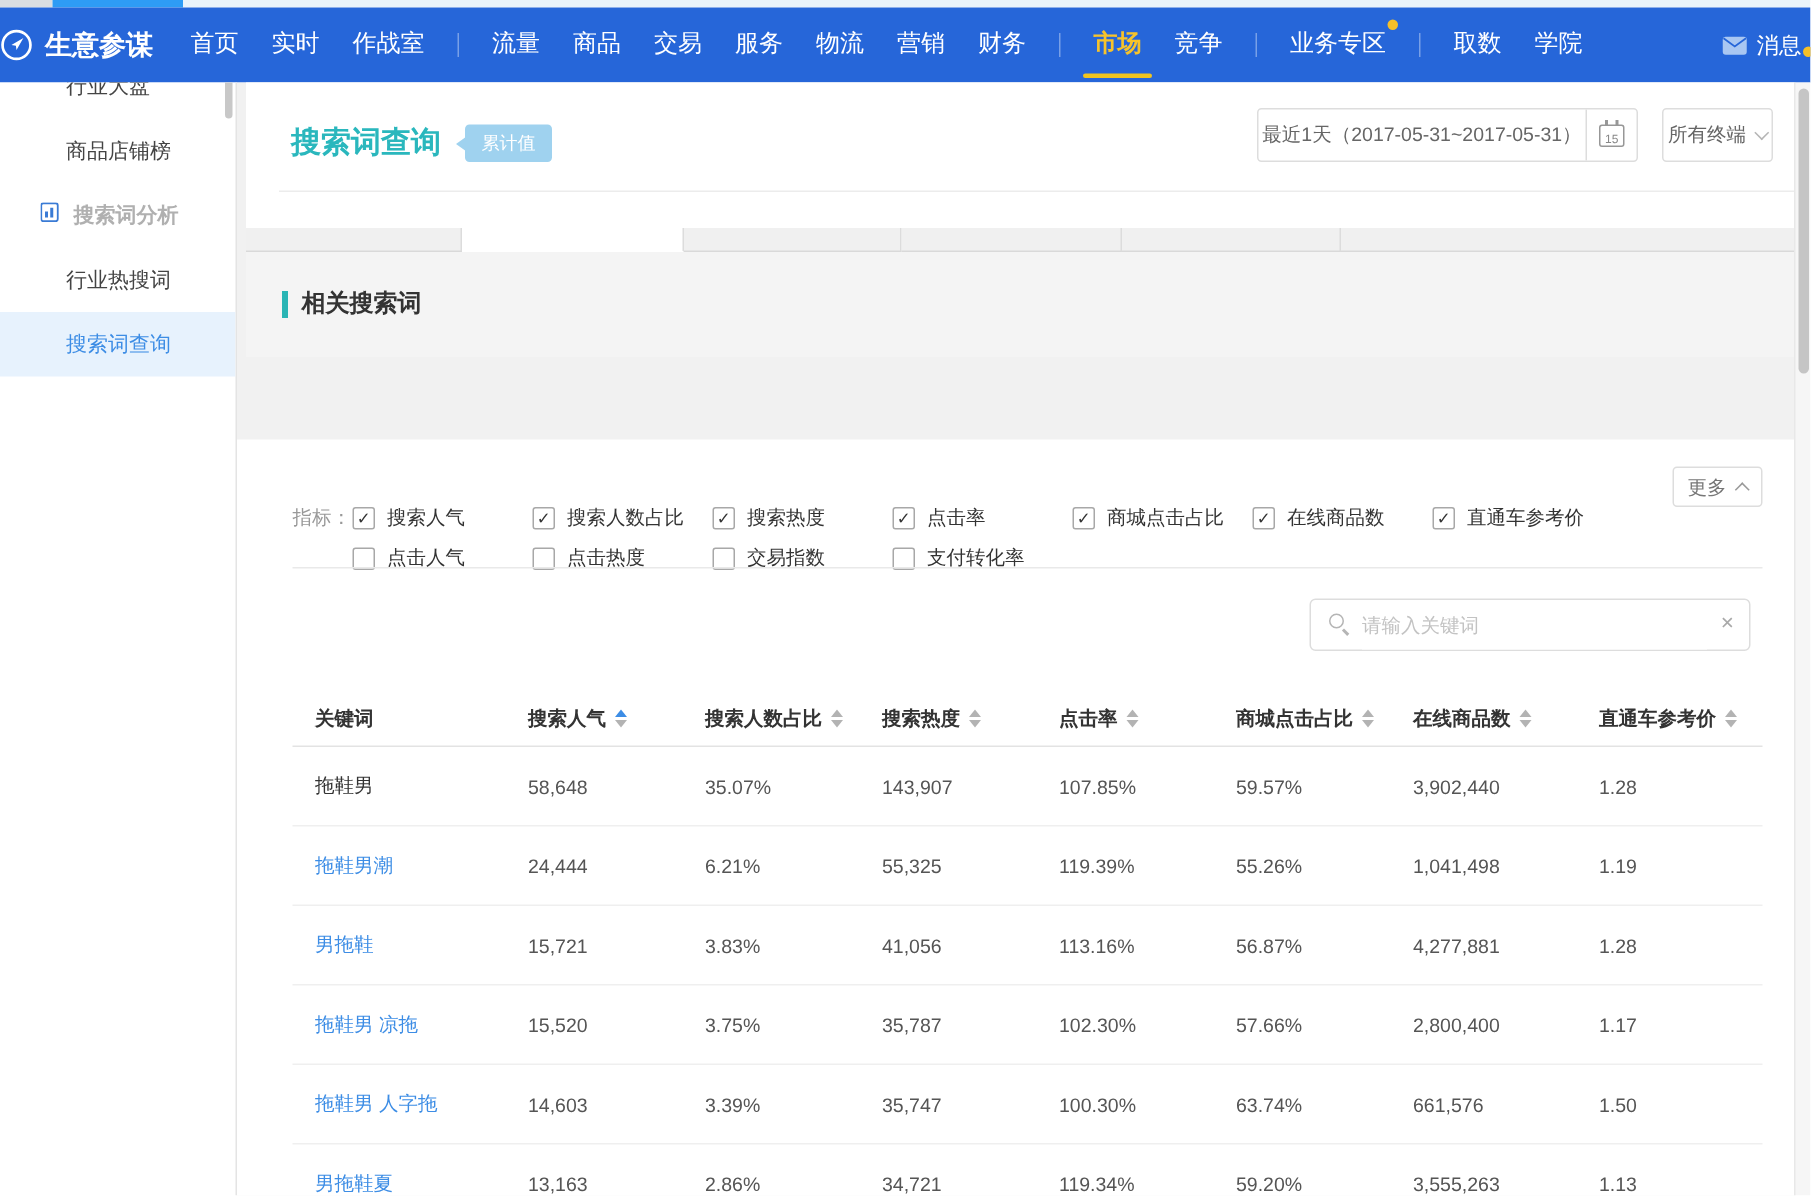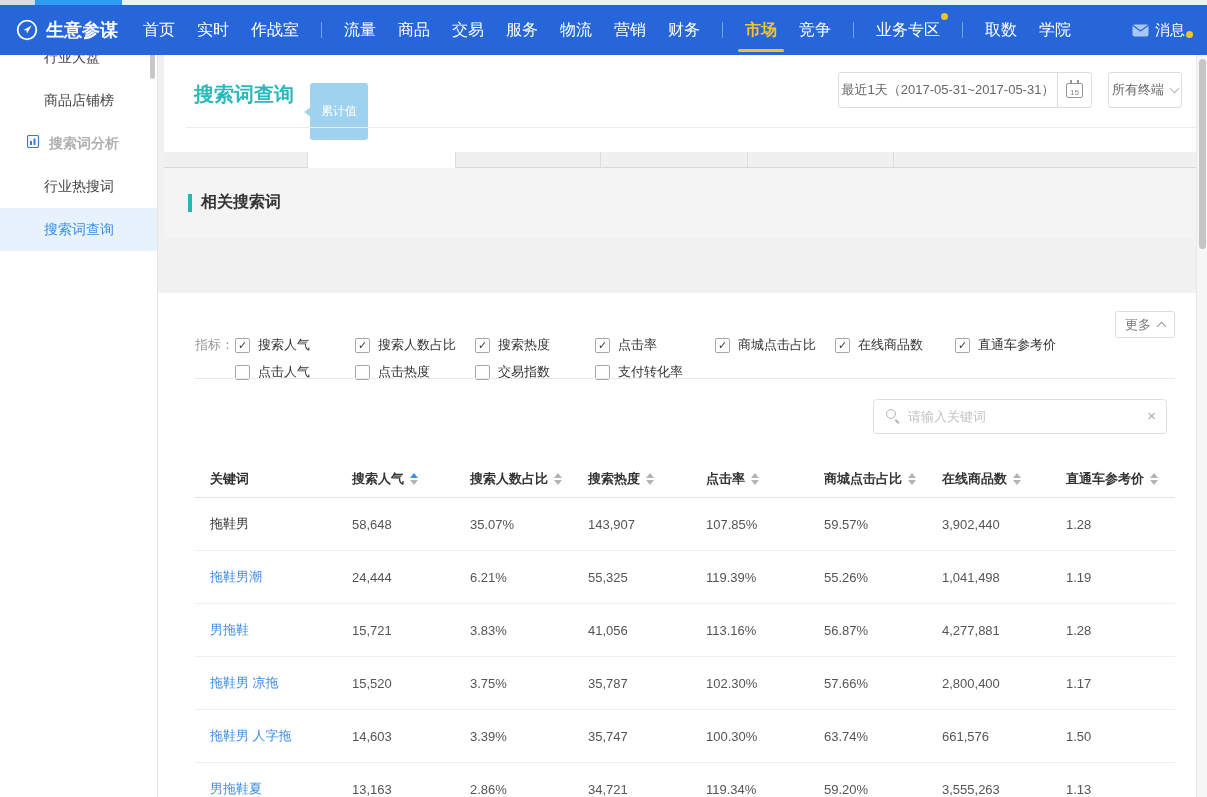--- a/index.html
+++ b/index.html
@@ -7,21 +7,21 @@
   body { font-family:"Liberation Sans","DejaVu Sans",sans-serif; background:#fff; position:relative; }
 
   
   .topstrip { height:5px; display:flex; }
   .ts-a { width:35px; background:#d9dde2; }
   .ts-b { width:87px; background:#2e9cf5; }
   .ts-c { flex:1; background:#e9f3fb; }
 
   
   .topnav { position:absolute; top:5px; left:0; right:0; height:50px; background:#2666d9;
-            display:flex; align-items:center; padding:0 16px; color:#fff; white-space:nowrap; }
+            display:flex; align-items:center; padding:0 0; color:#fff; white-space:nowrap; }
   .brand { display:flex; align-items:center; gap:8px; font-size:18px; font-weight:700; margin-right:14px; }
   .nav-item { font-size:16px; margin:0 11px; height:50px; line-height:50px; position:relative; cursor:pointer; }
   .nav-item.active { color:#f6c32b; font-weight:700; }
   .nav-item.active::after { content:""; position:absolute; left:50%; transform:translateX(-50%);
       bottom:3px; width:46px; height:3px; background:#f0c41f; border-radius:2px; }
   .nav-divider { width:1px; height:16px; background:rgba(255,255,255,.38); margin:0 11px; display:inline-block; }
   .nav-dot { position:absolute; top:8px; right:-8px; width:7px; height:7px; background:#f5c028; border-radius:50%; }
   .nav-msg { margin-left:auto; display:flex; align-items:center; gap:6px; font-size:15px; position:relative; cursor:pointer; padding-right:6px; }
   .nav-msg .nav-dot { top:10px; right:-2px; }
 
@@ -32,21 +32,21 @@
   .side-item.first { margin-top:-19px; }
   .side-item.group { color:#b0b0b0; display:flex; align-items:center; gap:8px; padding-left:27px; cursor:default;font-weight:bold; }
   .side-item.active { background:#e7f2fd; color:#3d8de5; }
   .side-thumb { position:absolute; top:-8px; right:2px; width:5px; height:32px; background:#c8c8c8; border-radius:3px; }
 
   
   .main { position:absolute; top:55px; left:158px; width:1038px; bottom:0; background:#f1f1f1; }
   .header-card { position:relative; margin-left:6px; height:97px; background:#fff; }
   .page-title { position:absolute; left:30px; top:26px; font-size:20px; font-weight:700; color:#2ab7bd; }
   .badge { position:absolute; left:146px; top:28px; background:#9fd2ef; color:#fff; font-size:12px;
-           padding:20px 11px; border-radius:3px; }
+           padding:4px 11px; border-radius:3px; }
   .badge::before { content:""; position:absolute; left:-6px; top:50%; transform:translateY(-50%);
            border-top:5px solid transparent; border-bottom:5px solid transparent; border-right:7px solid #9fd2ef; }
   .header-line { position:absolute; left:22px; right:0; bottom:24px; border-top:1px solid #ececec; }
   .date-box { position:absolute; left:674px; top:17px; width:254px; height:36px; border:1px solid #ddd;
               border-radius:3px; display:flex; align-items:stretch; color:#666; font-size:13px; background:#fff; cursor:pointer; }
   .date-text { flex:1; display:flex; align-items:center; justify-content:center; }
   .cal-seg { width:34px; border-left:1px solid #ddd; display:flex; align-items:center; justify-content:center; }
   .cal { width:17px; height:15px; border:1px solid #979797; border-radius:2px; position:relative;
          font-size:8px; color:#888; display:flex; align-items:flex-end; justify-content:center; }
   .cal::before, .cal::after { content:""; position:absolute; top:-4px; width:2px; height:4px; background:#979797; }

